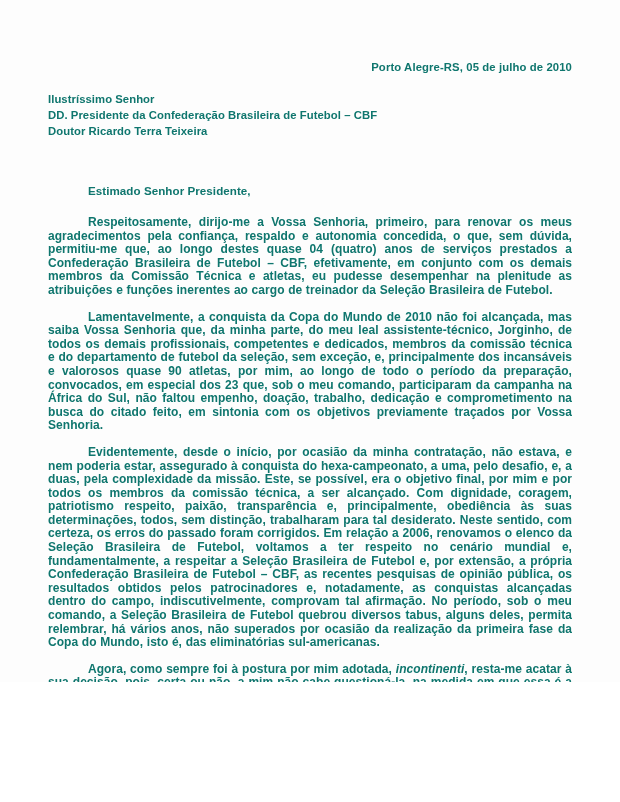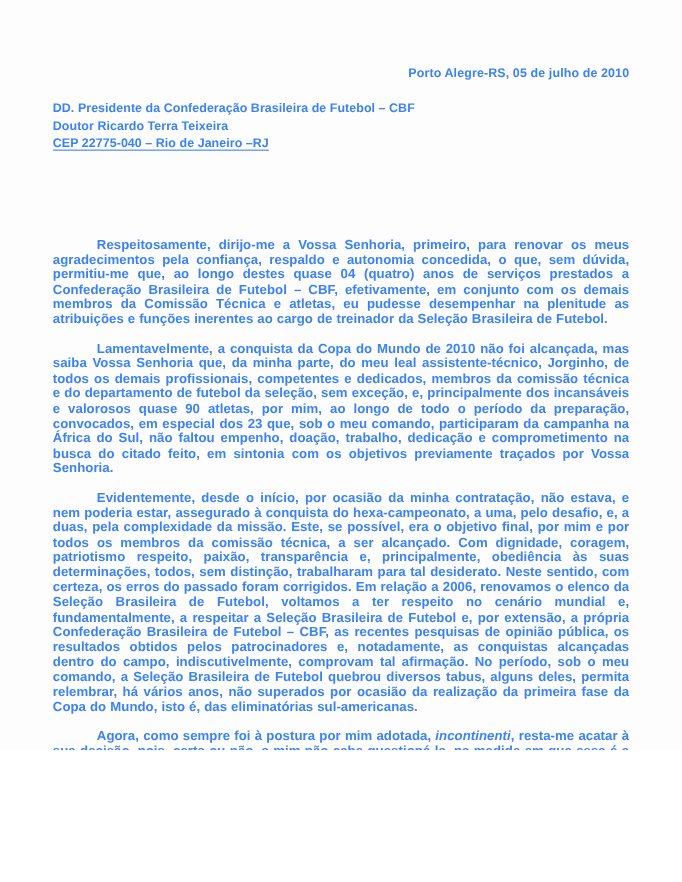--- a/index.html
+++ b/index.html
@@ -8,21 +8,21 @@
     padding: 0;
     background: #ffffff;
   }
   .page {
     position: relative;
     width: 620px;
     height: 682px;
     background: #fdfdfd;
     overflow: hidden;
     font-family: "Liberation Sans", sans-serif;
-    color: #3b82f6;
+    color: #0f766e;
     -webkit-font-smoothing: antialiased;
   }
   .sheet {
     position: absolute;
     left: 48px;
     top: 0;
     width: 524px;
     height: 802px;
   }
 
@@ -126,25 +126,26 @@
 </style>
 </head>
 <body>
 
 <div class="page">
   <div class="sheet">
 
     <div class="date-line">Porto Alegre-RS, 05 de julho de 2010</div>
 
     <div class="recipient">
+      <div class="line">Ilustríssimo Senhor</div>
       <div class="line">DD. Presidente da Confederação Brasileira de Futebol – CBF</div>
       <div class="line">Doutor Ricardo Terra Teixeira</div>
-      <div><span class="line underlined">CEP 22775-040 – Rio de Janeiro –RJ</span></div>
     </div>
 
+    <div class="salutation">Estimado Senhor Presidente,</div>
 
     <div class="body-block">
       <p>Respeitosamente, dirijo-me a Vossa Senhoria, primeiro, para renovar os meus agradecimentos pela confiança, respaldo e autonomia concedida, o que, sem dúvida, permitiu-me que, ao longo destes quase 04 (quatro) anos de serviços prestados a Confederação Brasileira de Futebol – CBF, efetivamente, em conjunto com os demais membros da Comissão Técnica e atletas, eu pudesse desempenhar na plenitude as atribuições e funções inerentes ao cargo de treinador da Seleção Brasileira de Futebol.</p>
       <p>Lamentavelmente, a conquista da Copa do Mundo de 2010 não foi alcançada, mas saiba Vossa Senhoria que, da minha parte, do meu leal assistente-técnico, Jorginho, de todos os demais profissionais, competentes e dedicados, membros da comissão técnica e do departamento de futebol da seleção, sem exceção, e, principalmente dos incansáveis e valorosos quase 90 atletas, por mim, ao longo de todo o período da preparação, convocados, em especial dos 23 que, sob o meu comando, participaram da campanha na África do Sul, não faltou empenho, doação, trabalho, dedicação e comprometimento na busca do citado feito, em sintonia com os objetivos previamente traçados por Vossa Senhoria.</p>
       <p>Evidentemente, desde o início, por ocasião da minha contratação, não estava, e nem poderia estar, assegurado à conquista do hexa-campeonato, a uma, pelo desafio, e, a duas, pela complexidade da missão. Este, se possível, era o objetivo final, por mim e por todos os membros da comissão técnica, a ser alcançado. Com dignidade, coragem, patriotismo respeito, paixão, transparência e, principalmente, obediência às suas determinações, todos, sem distinção, trabalharam para tal desiderato. Neste sentido, com certeza, os erros do passado foram corrigidos. Em relação a 2006, renovamos o elenco da Seleção Brasileira de Futebol, voltamos a ter respeito no cenário mundial e, fundamentalmente, a respeitar a Seleção Brasileira de Futebol e, por extensão, a própria Confederação Brasileira de Futebol – CBF, as recentes pesquisas de opinião pública, os resultados obtidos pelos patrocinadores e, notadamente, as conquistas alcançadas dentro do campo, indiscutivelmente, comprovam tal afirmação. No período, sob o meu comando, a Seleção Brasileira de Futebol quebrou diversos tabus, alguns deles, permita relembrar, há vários anos, não superados por ocasião da realização da primeira fase da Copa do Mundo, isto é, das eliminatórias sul-americanas.</p>
       <p><span>Agora, como sempre foi à postura por mim adotada, </span><i>incontinenti</i><span>, resta-me acatar à sua decisão, pois, certa ou não, a mim não cabe questioná-la, na medida em que essa é a prática, de longa data, adotada no futebol, de todos conhecido, considerando que a vida segue, os compromissos são muitos e os interesses variados e complexos. Neste sentido, oferecendo ao Senhor a tranqüilidade que se faz necessária, espero e confio estar contribuindo para que Vossa Senhoria possa iniciar as suas novas estratégias, visando à preparação da Seleção Brasileira de Futebol para disputar e, se possível, vencer a Copa do Mundo de 2014, que será realizada em nosso País.</span></p>
       <p>Limitado ao exposto, renovo os meus sinceros votos de estima, respeito e consideração, aproveitando o ensejo para, mais uma vez, agradecer a Vossa Senhoria a confiança e o apoio a mim dispensado, desejando pleno sucesso à frente da nossa Seleção Brasileira de Futebol.</p>
     </div>
 
     <div class="closing">Atenciosamente,</div>

